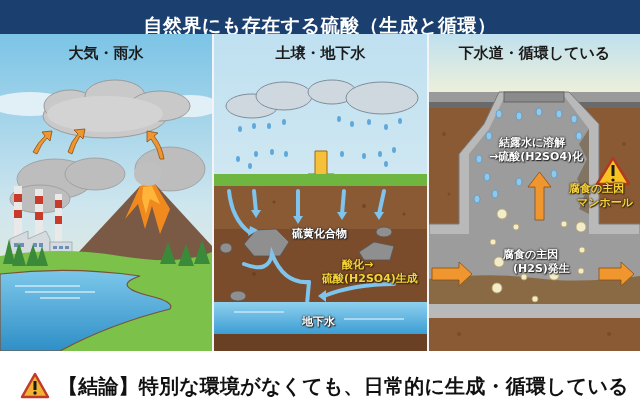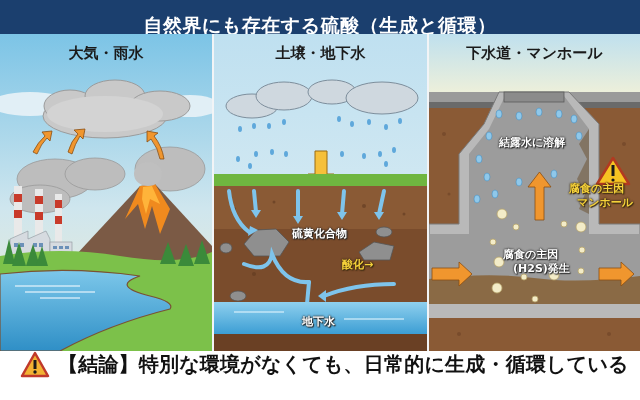--- a/index.html
+++ b/index.html
@@ -11,21 +11,21 @@
   .panel svg { position:absolute; left:0; top:0; }
   .p1 { left:0; width:212px; }
   .p2 { left:214px; width:213px; }
   .p3 { left:429px; width:211px; }
   .divider { position:absolute; top:34px; width:2px; height:317px; background:#f2f4f6; }
   .panel-title { position:absolute; top:10px; left:0; width:100%; text-align:center; font-size:15px; font-weight:bold; color:#1a1a1a; }
   .lbl { position:absolute; font-weight:bold; white-space:nowrap; }
   .lbl-dark { color:#1e1e1e; font-size:11px; }
   .lbl-white { color:#ffffff; font-size:11px; text-shadow:0 0 2px #2a2a2a, 0 0 2px #2a2a2a, 1px 1px 1px #2a2a2a; }
   .lbl-yellow { color:#f6d23a; font-size:11px; text-shadow:0 0 2px #3a2a10, 0 0 2px #3a2a10, 1px 1px 1px #3a2a10; text-align:center; }
-  .footer { position:absolute; left:0; top:351px; width:640px; height:49px; background:#ffffff; display:flex; align-items:flex-start; padding-left:20px; }
+  .footer { position:absolute; left:0; top:351px; width:640px; height:49px; background:#ffffff; display:flex; align-items:flex-end; padding-left:20px; }
   .footer-text { font-size:20px; color:#111; margin-left:8px; font-weight:bold; letter-spacing:0.2px; }
 </style>
 </head>
 <body>
 
 <div class="header">
   <span class="header-title">自然界にも存在する硫酸（生成と循環）</span>
 </div>
 
 <div class="panel p1">
@@ -209,20 +209,21 @@
     <rect x="0" y="268" width="213" height="32" fill="url(#gw2)"></rect>
     <g stroke="#d8f0fb" stroke-width="1.5" opacity="0.8">
         <line x1="20" y1="278" x2="70" y2="278"></line>
         <line x1="130" y1="285" x2="190" y2="285"></line>
       </g>
     <rect x="0" y="300" width="213" height="17" fill="#6a4024"></rect>
   </svg>
   <div class="panel-title">土壌・地下水</div>
   <div class="lbl lbl-white" style="left:78px;top:192px;">硫黄化合物</div>
   <div class="lbl lbl-yellow" style="left:128px;top:223px;">酸化→</div>
+  <div class="lbl lbl-yellow" style="left:108px;top:237px;">硫酸(H2SO4)生成</div>
   <div class="lbl lbl-white" style="left:88px;top:280px;">地下水</div>
 </div>
 
 <div class="divider" style="left:427px;"></div>
 
 <div class="panel p3">
   <svg width="211" height="317" viewBox="0 0 211 317">
     <defs>
       <linearGradient id="sky3" x1="0" y1="0" x2="0" y2="1">
         <stop offset="0" stop-color="#bfe0ee"></stop>
@@ -290,22 +291,23 @@
       <path d="M3 234 L30 234 L30 228 L43 240 L30 252 L30 246 L3 246 Z"></path>
       <path d="M170 234 L192 234 L192 228 L205 240 L192 252 L192 246 L170 246 Z"></path>
     </g>
 
     <g>
       <path d="M184 124 L200 150 L168 150 Z" fill="#f6c322" stroke="#b23a20" stroke-width="2.5" stroke-linejoin="round"></path>
       <rect x="182.5" y="131" width="3" height="11" fill="#1a1a1a"></rect>
         <circle cx="184" cy="146" r="1.6" fill="#1a1a1a"></circle>
     </g>
   </svg>
-  <div class="panel-title">下水道・マンホール</div>
+  <div class="panel-title">下水道・循環している</div>
   <div class="lbl lbl-white" style="left:70px;top:101px;">結露水に溶解</div>
+  <div class="lbl lbl-white" style="left:60px;top:115px;">→硫酸(H2SO4)化</div>
   <div class="lbl lbl-yellow" style="left:140px;top:147px;">腐食の主因</div>
   <div class="lbl lbl-yellow" style="left:148px;top:161px;">マンホール</div>
   <div class="lbl lbl-white" style="left:74px;top:213px;">腐食の主因</div>
   <div class="lbl lbl-white" style="left:84px;top:227px;">(H2S)発生</div>
 </div>
 
 <div class="footer">
   <svg width="30" height="28" viewBox="0 0 30 28">
     <path d="M15 2 L28 25 L2 25 Z" fill="#f2b233" stroke="#c0392b" stroke-width="2.5" stroke-linejoin="round"></path>
     <rect x="13.5" y="9" width="3" height="9" fill="#1a1a1a"></rect>

